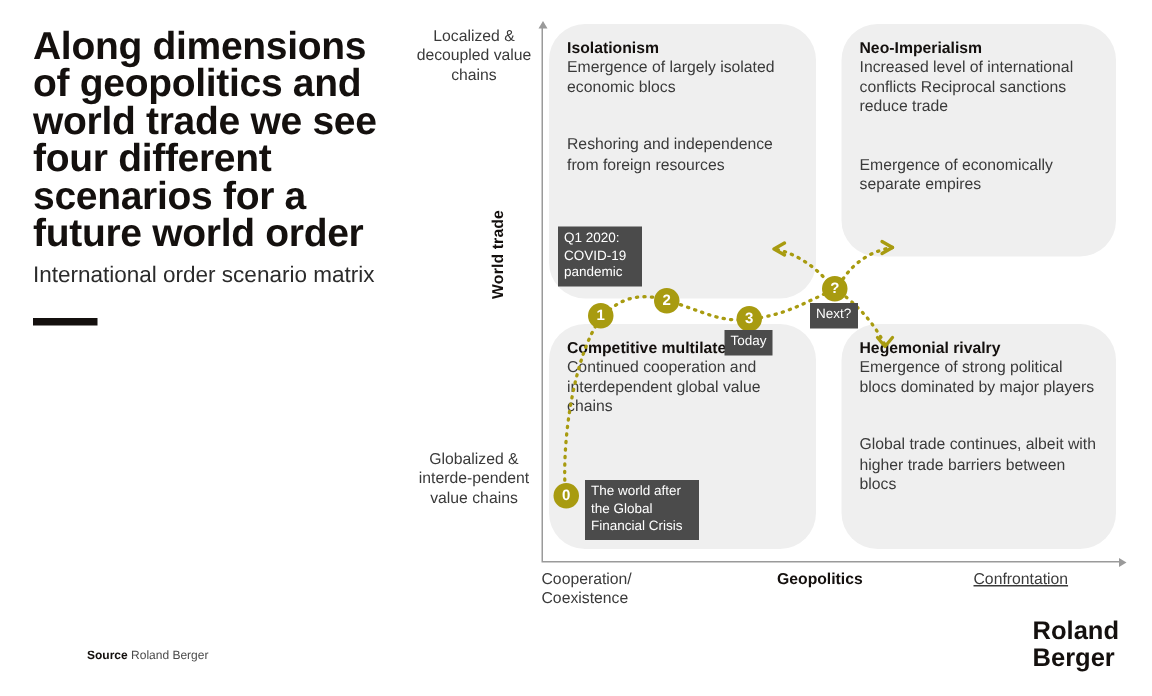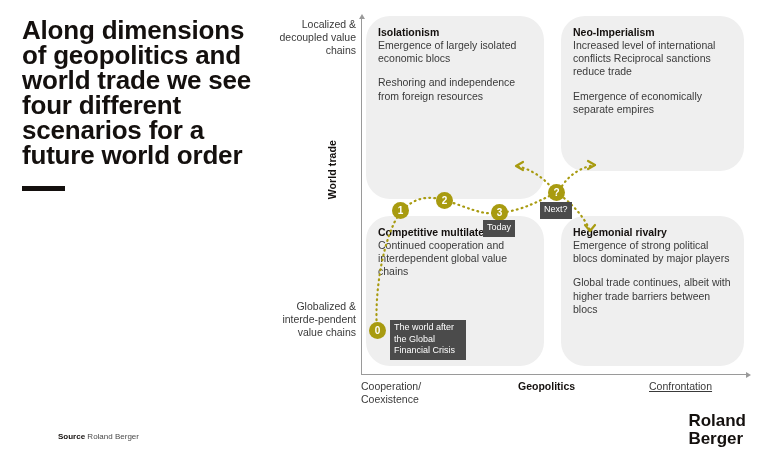--- a/index.html
+++ b/index.html
@@ -34,21 +34,21 @@
     padding: 10px 12px 8px 12px;
     border-radius: 24px;
   }
   #quad-tl { left: 82px;  top: 6px;   width: 178px; height: 183px; }
   #quad-tr { left: 277px; top: 6px;   width: 183px; height: 155px; }
   #quad-bl { left: 82px;  top: 206px; width: 178px; height: 150px; }
   #quad-br { left: 277px; top: 206px; width: 183px; height: 150px; }
 
   .q-title { font-size: 10.5px; font-weight: bold; color: #14100e; line-height: 13px; }
   .q-para  { font-size: 10.5px; color: #3a3a3a; line-height: 13.2px; }
-  .q-para.gap { margin-top: 11px; }
+  .q-para.gap { margin-top: 25px; }
 
   
   #y-axis {
     position: absolute; left: 77px; top: 8px; width: 1px; height: 356px;
     background: #9a9a9a;
   }
   #y-arrow {
     position: absolute; left: 74.5px; top: 4px;
     width: 0; height: 0;
     border-left: 3px solid transparent; border-right: 3px solid transparent;
@@ -60,21 +60,21 @@
   }
   #x-arrow {
     position: absolute; left: 462px; top: 361.5px;
     width: 0; height: 0;
     border-top: 3px solid transparent; border-bottom: 3px solid transparent;
     border-left: 5px solid #9a9a9a;
   }
 
   .axis-cap {
     position: absolute; font-size: 10.5px; line-height: 13.2px; color: #3a3a3a;
-    text-align: right; width: 80px;
+    text-align: center; width: 80px;
   }
   #cap-top    { left: -8px; top: 8px; }
   #cap-bottom { left: -8px; top: 290px; }
 
   #y-axis-title {
     position: absolute; left: 42px; top: 130px;
     font-size: 10.5px; font-weight: bold; color: #14100e;
     writing-mode: vertical-rl; transform: rotate(180deg);
     letter-spacing: 0.1px;
   }
@@ -124,20 +124,21 @@
     color: #14100e; text-align: left;
   }
 </style>
 </head>
 <body>
 
 <div id="page">
 
   <div id="left-col">
     <div id="headline">Along dimensions of geopolitics and world trade we see four different scenarios for a future world order</div>
+    <div id="subhead">International order scenario matrix</div>
     <div id="accent-bar"></div>
   </div>
 
   <div id="matrix">
 
     <div id="y-arrow"></div>
     <div id="y-axis"></div>
     <div id="x-axis"></div>
     <div id="x-arrow"></div>
 
@@ -188,20 +189,23 @@
       <path d="M 280 188 C 292 198 300 208 306 220" fill="none" stroke="#a89b10" stroke-width="2.2" stroke-linecap="round" stroke-dasharray="0.8 4.2"></path>
       <path d="M 306 221 l -5 -6 M 306 221 l 5 -6" fill="none" stroke="#a89b10" stroke-width="2.2" stroke-linecap="round"></path>
     </svg>
 
     <div class="marker" style="left:85px;  top:312px;">0</div>
     <div class="marker" style="left:108px; top:192px;">1</div>
     <div class="marker" style="left:152px; top:182px;">2</div>
     <div class="marker" style="left:207px; top:194px;">3</div>
     <div class="marker" style="left:264px; top:174px;">?</div>
 
+    <div class="tip" style="left:88px; top:141px; width:56px;">Q1 2020:
+COVID-19
+pandemic</div>
     <div class="tip" style="left:199px; top:210px;">Today</div>
     <div class="tip" style="left:256px; top:192px;">Next?</div>
     <div class="tip" style="left:106px; top:310px; width:76px;">The world after
 the Global
 Financial Crisis</div>
   </div>
 
   <div id="source">
     <b>Source</b>
     <span>Roland Berger</span>

